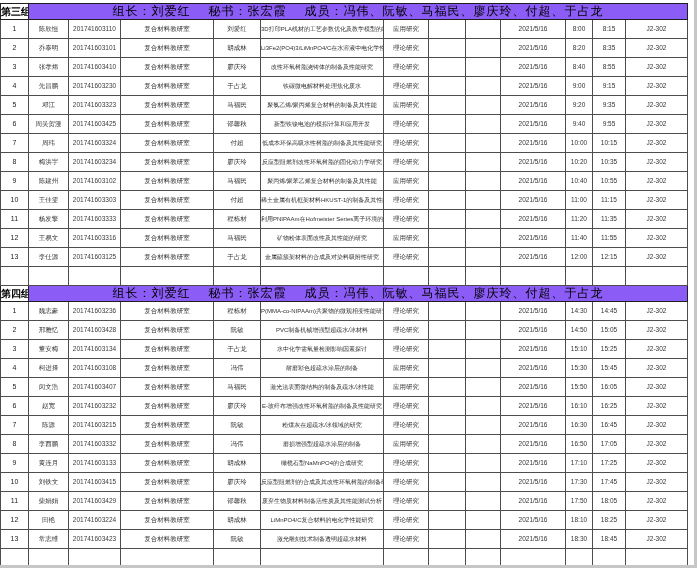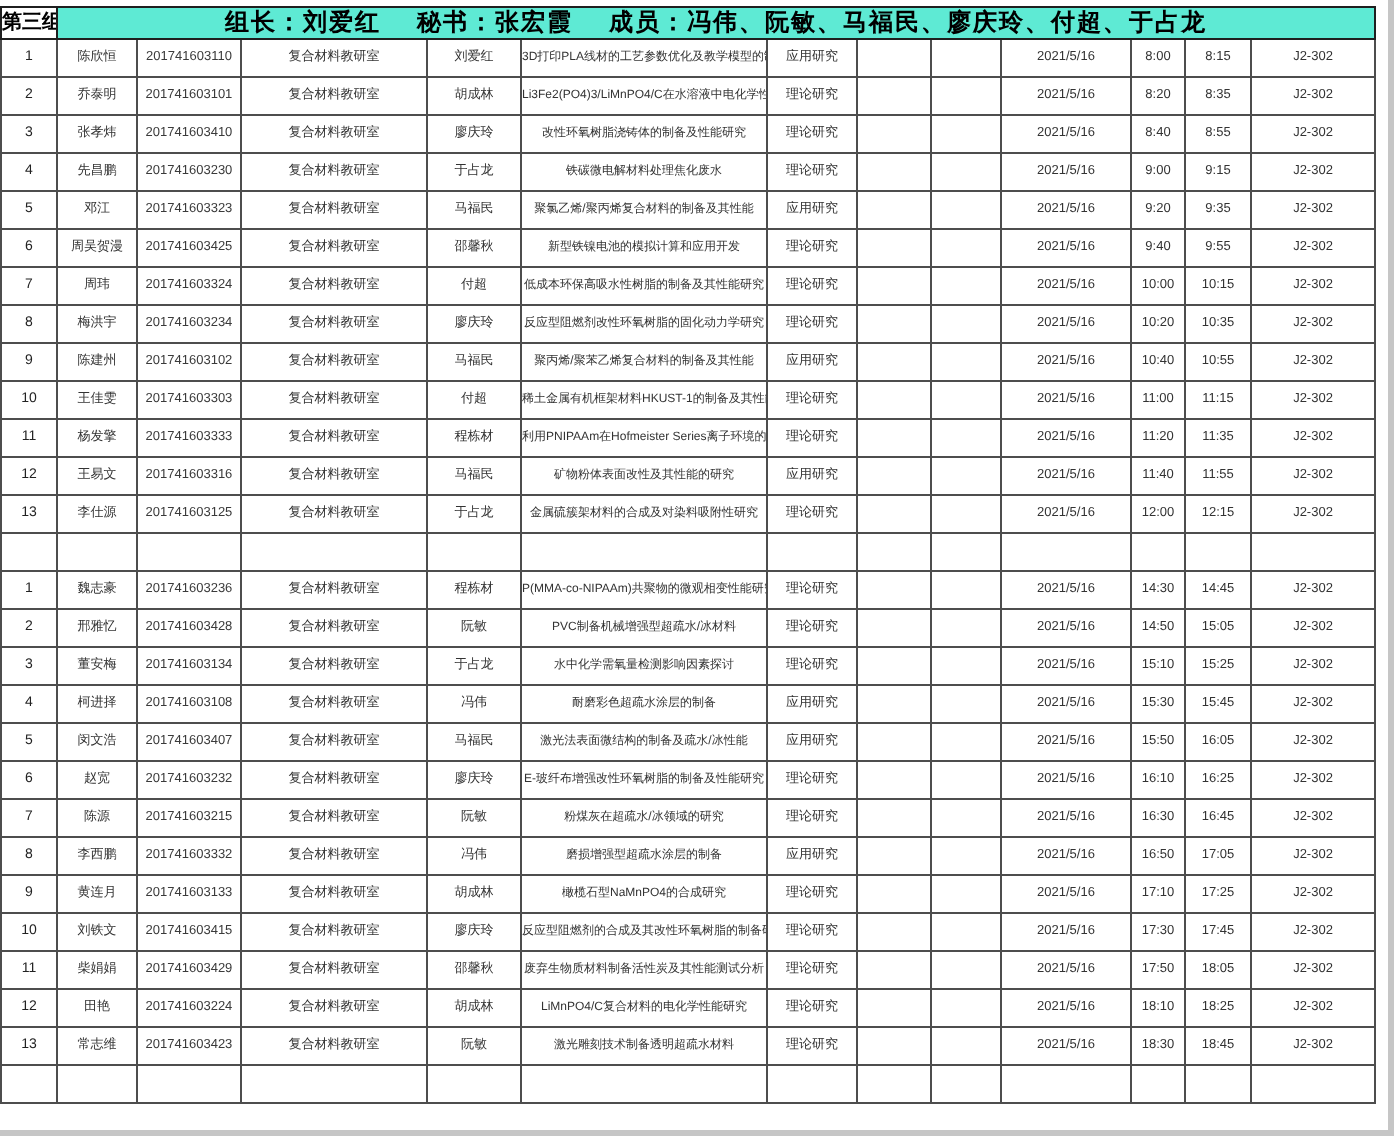--- a/index.html
+++ b/index.html
@@ -16,21 +16,21 @@
     padding:0;margin:0;
     text-align:center;vertical-align:middle;
     font-size:7px;color:#333333;
     overflow:hidden;white-space:nowrap;
   }
   tr.group-header td{height:15px;line-height:15px;border:1px solid #1f1f1f;}
   td.glabel{
     background:#ffffff;color:#000;font-weight:bold;font-size:10px;
   }
   td.ghead{
-    background:#5eead4;color:#000;font-weight:bold;font-size:12px;
+    background:#8b5cf6;color:#000;font-weight:normal;font-size:12px;
     text-align:center;letter-spacing:1px;
   }
   td.ghead .seg{margin:0 9px;}
   td.c-num{font-size:7px;color:#222;}
   td.c-name{font-size:6.5px;}
   td.c-id{font-size:6.5px;color:#3a3a3a;}
   td.c-dept{font-size:6.5px;}
   td.c-adv{font-size:6.5px;}
   td.c-title{font-size:6px;}
   td.c-type{font-size:6.5px;}
@@ -269,20 +269,24 @@
           <td class="c-empty"></td>
           <td class="c-empty"></td>
           <td class="c-empty"></td>
           <td class="c-empty"></td>
           <td class="c-empty"></td>
           <td class="c-empty"></td>
           <td class="c-empty"></td>
           <td class="c-empty"></td>
           <td class="c-empty"></td>
         </tr>
+        <tr class="group-header">
+          <td class="glabel">第四组</td>
+          <td class="ghead" colspan="12"><span class="seg">组长：刘爱红</span><span class="seg">秘书：张宏霞</span><span class="seg">成员：冯伟、阮敏、马福民、廖庆玲、付超、于占龙</span></td>
+        </tr>
         <tr>
           <td class="c-num">1</td>
           <td class="c-name">魏志豪</td>
           <td class="c-id">201741603236</td>
           <td class="c-dept">复合材料教研室</td>
           <td class="c-adv">程栋材</td>
           <td class="c-title">P(MMA-co-NIPAAm)共聚物的微观相变性能研究</td>
           <td class="c-type">理论研究</td>
           <td class="c-empty"></td>
           <td class="c-empty"></td>

